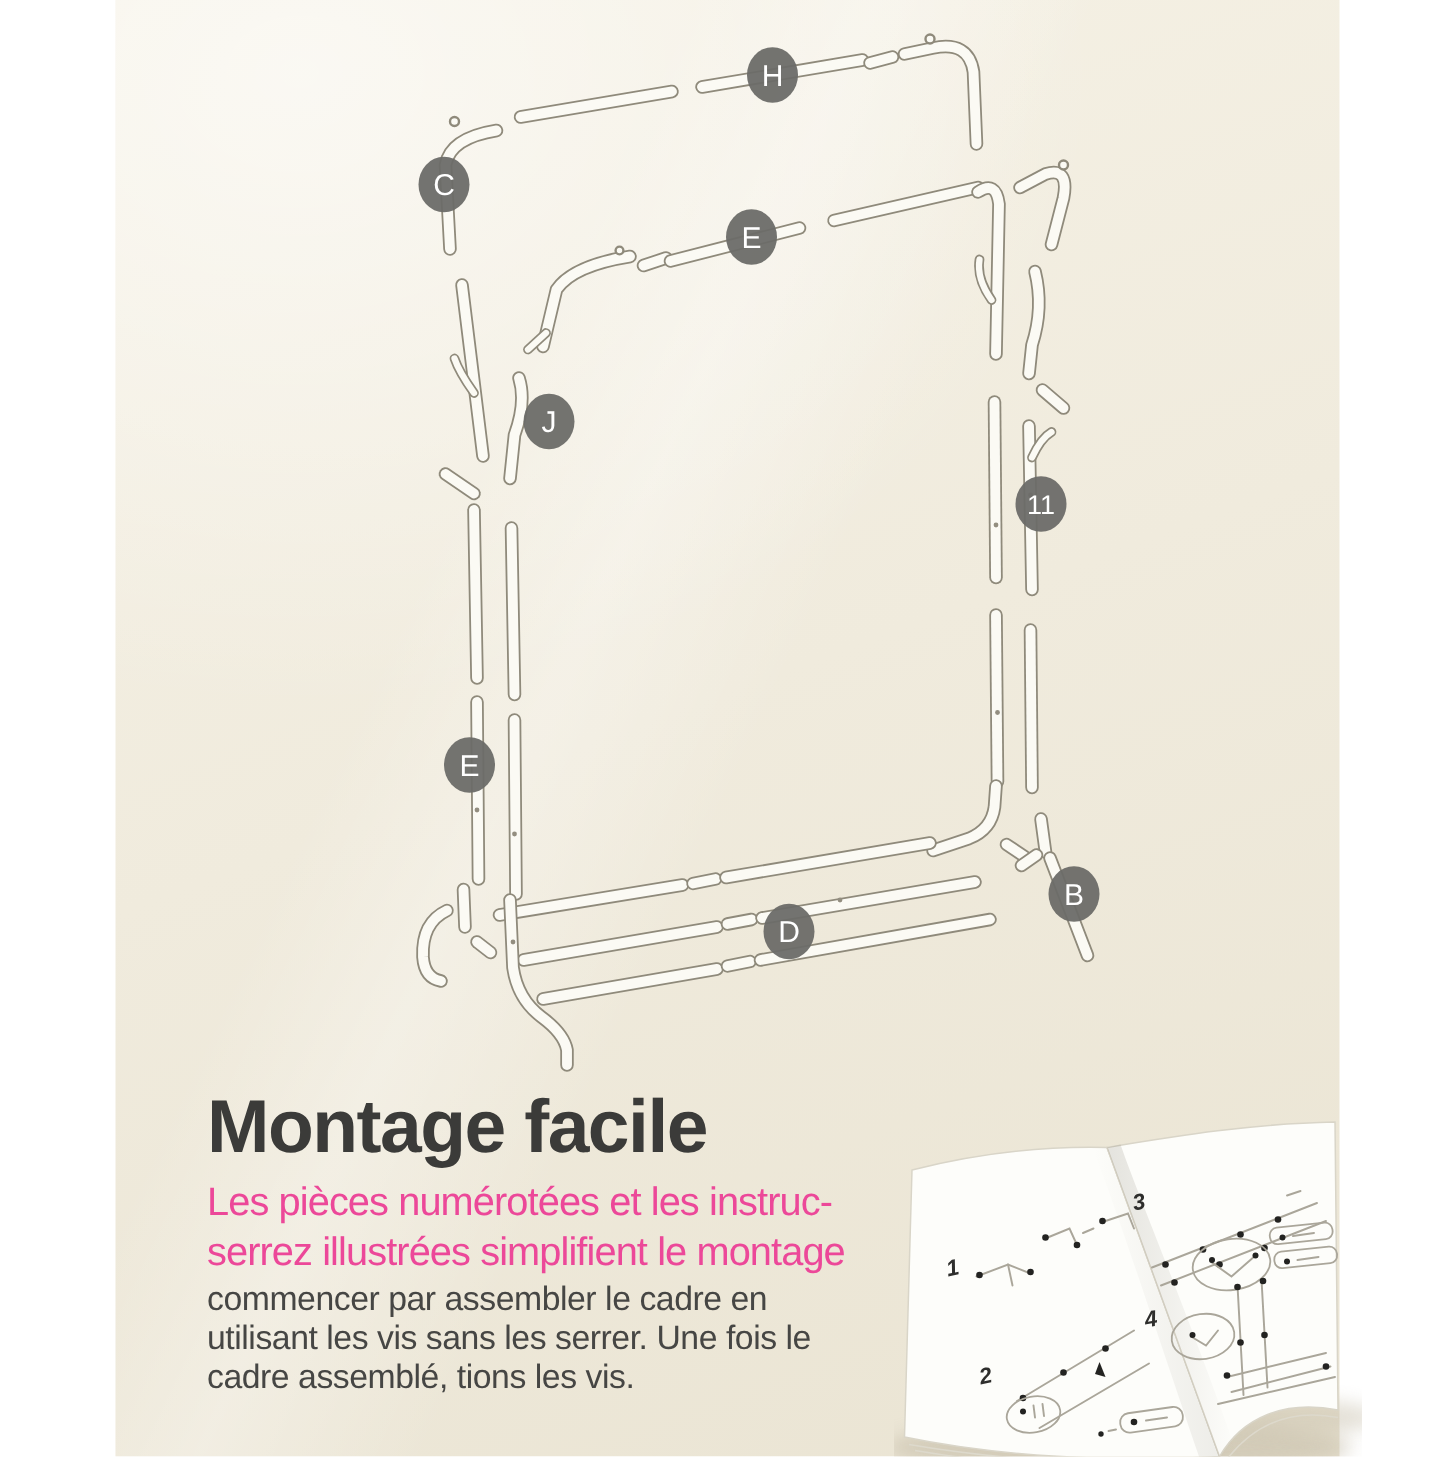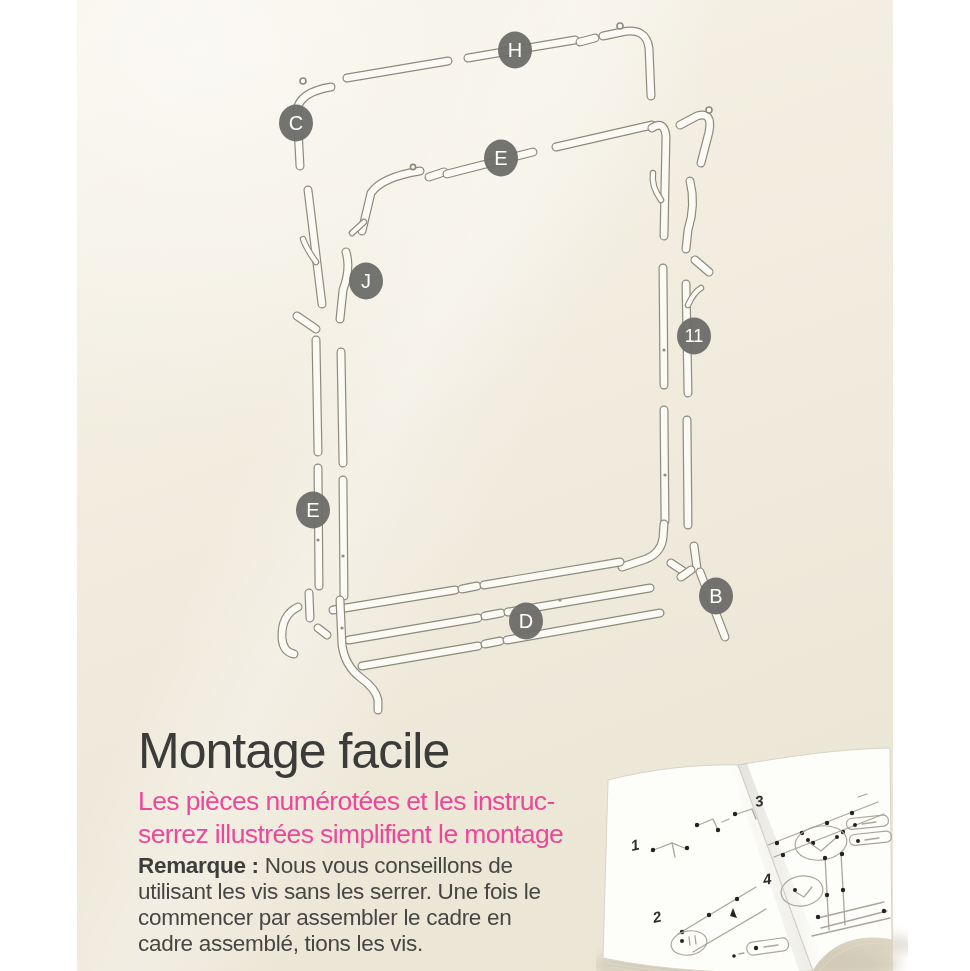--- a/index.html
+++ b/index.html
@@ -18,21 +18,21 @@
   svg.diagram{position:absolute;left:0;top:0;}
   
   .t{stroke:#8f8a7b;stroke-width:12;fill:none;stroke-linecap:round;stroke-linejoin:round;}
   .t.thin{stroke-width:9;}
   .t.xthin{stroke-width:6.5;}
   .knob{fill:#fbfaf4;stroke:#8f8a7b;stroke-width:1.6;}
   .screw{fill:#938e80;}
   .plabel-text{fill:#ffffff;font-family:"Liberation Sans",sans-serif;font-weight:400;}
   .title{
     position:absolute;left:138px;top:722px;
-    font-size:50px;font-weight:400;color:#3b3b39;letter-spacing:-1px;white-space:nowrap;
+    font-size:50px;font-weight:700;color:#3b3b39;letter-spacing:-1px;white-space:nowrap;
   }
   .para{
     position:absolute;left:138px;top:785px;
     font-size:26.5px;line-height:33px;color:#ec4899;letter-spacing:-0.6px;white-space:nowrap;
   }
   .note{
     position:absolute;left:138px;top:853px;
     font-size:22.5px;line-height:26px;color:#464644;letter-spacing:-0.3px;white-space:nowrap;
   }
   .note .bold{font-weight:700;color:#3d3d3b;}
@@ -214,23 +214,22 @@
 </svg>
 
 <div class="title">Montage facile</div>
 
 <div class="para">
   <div>Les pièces numérotées et les instruc-</div>
   <div>serrez illustrées simplifient le montage</div>
 </div>
 
 <div class="note">
-  <div><span class="bold">Remarque :</span><span> Nous vous conseillons de</span></div>
+  <div>commencer par assembler le cadre en</div>
   <div>utilisant les vis sans les serrer. Une fois le</div>
-  <div>commencer par assembler le cadre en</div>
   <div>cadre assemblé, tions les vis.</div>
 </div>
 
 <svg class="booklet" width="312" height="235" viewBox="0 0 312 235">
   <defs>
     <filter id="bshadow" x="-40%" y="-40%" width="180%" height="180%">
       <feGaussianBlur stdDeviation="6"></feGaussianBlur>
     </filter>
     <linearGradient id="gSpineR" x1="0" y1="0" x2="1" y2="0">
       <stop offset="0" stop-color="#8d887a" stop-opacity="0.22"></stop>

